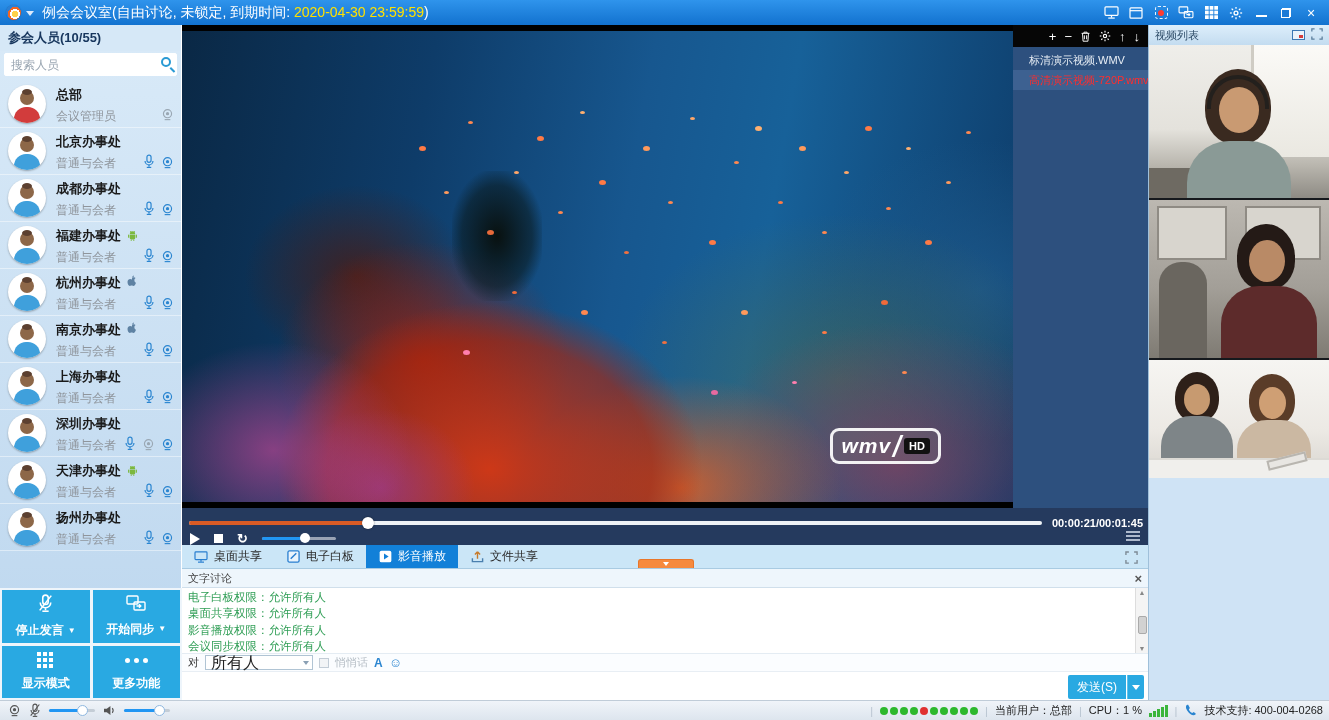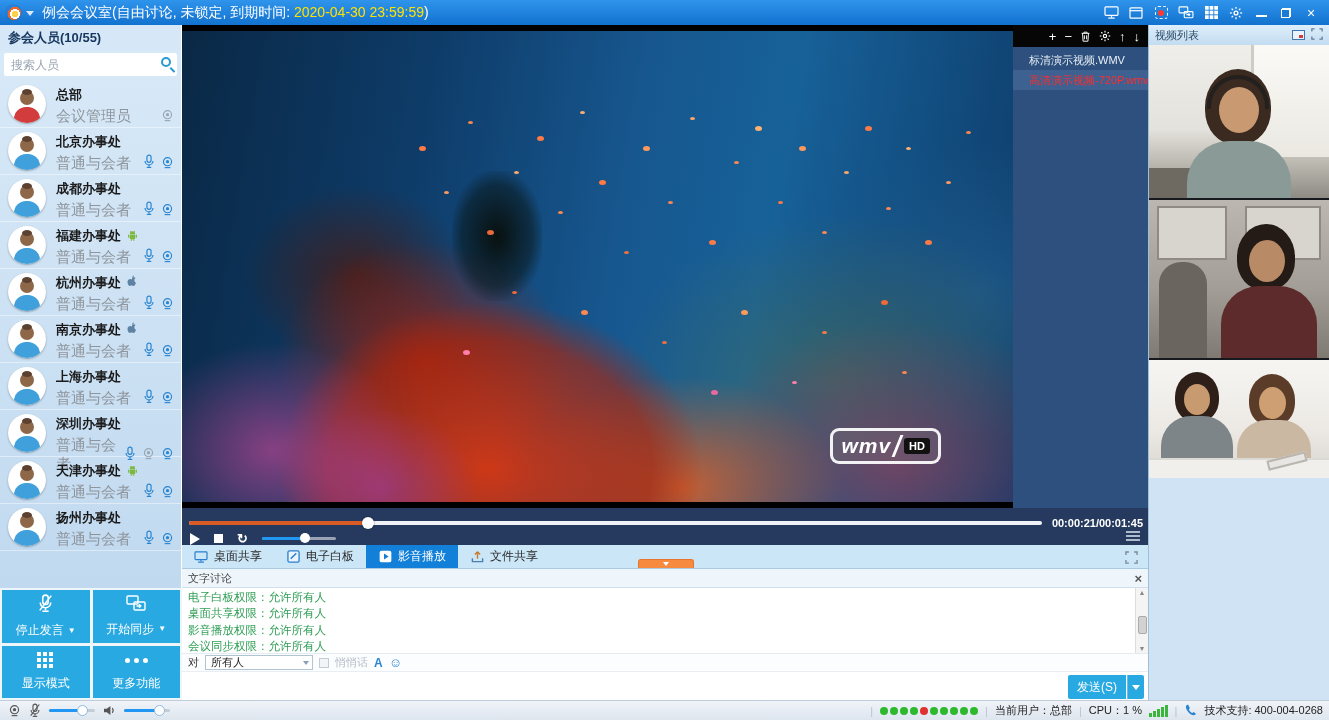--- a/index.html
+++ b/index.html
@@ -38,29 +38,29 @@
   .prow { position:relative; height:47px; border-bottom:1px solid rgba(255,255,255,.45); }
   .avatar { position:absolute; left:8px; top:4px; width:38px; height:38px; border-radius:50%; background:#fff; box-shadow:0 1px 2px rgba(0,0,0,.3); overflow:hidden; }
   .a-head { position:absolute; left:12px; top:6px; width:14px; height:14px; border-radius:50%; background:#8d6748; }
   .a-head::after { content:""; position:absolute; left:2px; top:-2px; width:10px; height:6px; border-radius:50%; background:#5c4030; }
   .a-body { position:absolute; left:6px; top:22px; width:26px; height:16px; border-radius:12px 12px 0 0; background:#3fa0dc; }
   .avatar.red .a-body { background:#d23c3c; }
   .p-main { position:absolute; left:56px; top:5px; right:4px;font-family:Liberation Serif, serif; }
   .p-name-row { display:flex; align-items:center; gap:5px; }
   .p-name { font-size:13px; font-weight:bold; color:#1a1a1a; white-space:nowrap; }
   .p-sub-row { display:flex; align-items:center; margin-top:3px; }
-  .p-role { font-size:15px; color:#8f959c; }
+  .p-role { font-size:12px; color:#8f959c; }
   .p-icons { margin-left:auto; display:flex; align-items:center; gap:6px; padding-right:4px; color:#2a85d0; }
   .p-icons .gray { color:#9aa7b3; }
 
   
   .sb-actions { position:absolute; left:0; bottom:0; width:182px; height:112px; background:#eef5fb;
     display:grid; grid-template-columns:1fr 1fr; grid-template-rows:1fr 1fr; gap:3px; padding:2px; }
   .act-btn { background:#29a9e2; color:#fff; display:flex; flex-direction:column; align-items:center; justify-content:center; gap:5px; cursor:pointer; }
-  .act-label { font-size:12px; display:flex; align-items:center; gap:4px; }
+  .act-label { font-size:12px; display:flex; align-items:center; gap:4px;font-weight:bold; }
   .act-caret { font-size:8px; line-height:8px; }
   .grid-ic { width:18px; height:18px; display:grid; grid-template-columns:repeat(3,4px); grid-template-rows:repeat(3,4px); gap:2px; }
   .grid-ic i { background:#fff; }
   .dots-ic { display:flex; gap:4px; height:18px; align-items:center; }
   .dots-ic i { width:5px; height:5px; border-radius:50%; background:#fff; }
 
   
   .center { position:absolute; left:182px; top:25px; width:966px; height:675px; }
   .stage { position:absolute; left:0; top:0; width:966px; height:483px; background:#000; }
   .video-box { position:absolute; left:0; top:0; width:831px; height:483px; background:#000; }
@@ -127,21 +127,21 @@
   .chat-title { font-size:11px; color:#444; }
   .chat-close { margin-left:auto; font-size:13px; line-height:13px; color:#555; font-weight:bold; cursor:pointer; }
   .chat-msgs { position:relative; height:66px; border-bottom:1px solid #e4ecf3; overflow:hidden; }
   .msg { font-size:11.5px; color:#2f9e55; padding:2.5px 6px 1.5px 6px; line-height:12.5px; }
   .chat-scroll { position:absolute; right:0; top:0; width:13px; height:66px; background:#f4f4f4; border-left:1px solid #ddd; }
   .scr-arrow { display:block; text-align:center; font-size:7px; color:#888; height:10px; line-height:10px; }
   .scr-thumb { position:absolute; left:2px; top:28px; width:9px; height:18px; background:#d2d2d2; border:1px solid #aaa; border-radius:2px; }
   .scr-down { position:absolute; bottom:0; width:100%; }
   .chat-toolbar { height:18px; display:flex; align-items:center; gap:6px; padding:0 6px; background:#fbfdff; border-bottom:1px solid #e8eef4; }
   .to-label { font-size:11px; color:#333; }
-  .recip-select { position:relative; width:108px; height:15px; border:1px solid #b0c4d4; background:#fff; font-size:11px; color:#222; line-height:13px; padding:0 14px 0 5px; cursor:pointer; }
+  .recip-select { position:relative; width:108px; height:15px; border:1px solid #b0c4d4; background:#fff; font-size:16px; color:#222; line-height:13px; padding:0 14px 0 5px; cursor:pointer; }
   .recip-caret { position:absolute; right:3px; top:5px; width:0; height:0; border-left:3.5px solid transparent; border-right:3.5px solid transparent; border-top:4px solid #8aa0b4; }
   .whisper-box { width:10px; height:10px; border:1px solid #c2ccd6; background:#f2f4f6; }
   .whisper-label { font-size:11px; color:#b4bcc4; }
   .font-ic { font-size:12px; font-weight:bold; color:#2a85d0; }
   .smiley-ic { font-size:13px; color:#2a85d0; line-height:13px; }
   .chat-inputwrap { position:relative; height:31px; }
   .chat-input { position:absolute; inset:0; border:none; resize:none; outline:none; font-family:"Liberation Sans",sans-serif; font-size:12px; padding:2px 6px; }
   .send-btn { position:absolute; right:22px; bottom:4px; height:24px; padding:0 9px; background:#29a9e2; color:#fff; font-size:12px; border:none; border-radius:2px 0 0 2px; cursor:pointer; font-family:"Liberation Sans",sans-serif; }
   .send-drop { position:absolute; right:4px; bottom:4px; height:24px; width:17px; background:#29a9e2; border-left:1px solid #5fc3ec; border-radius:0 2px 2px 0; display:flex; align-items:center; justify-content:center; cursor:pointer; }
   .send-drop i { width:0; height:0; border-left:4px solid transparent; border-right:4px solid transparent; border-top:5px solid #fff; }

